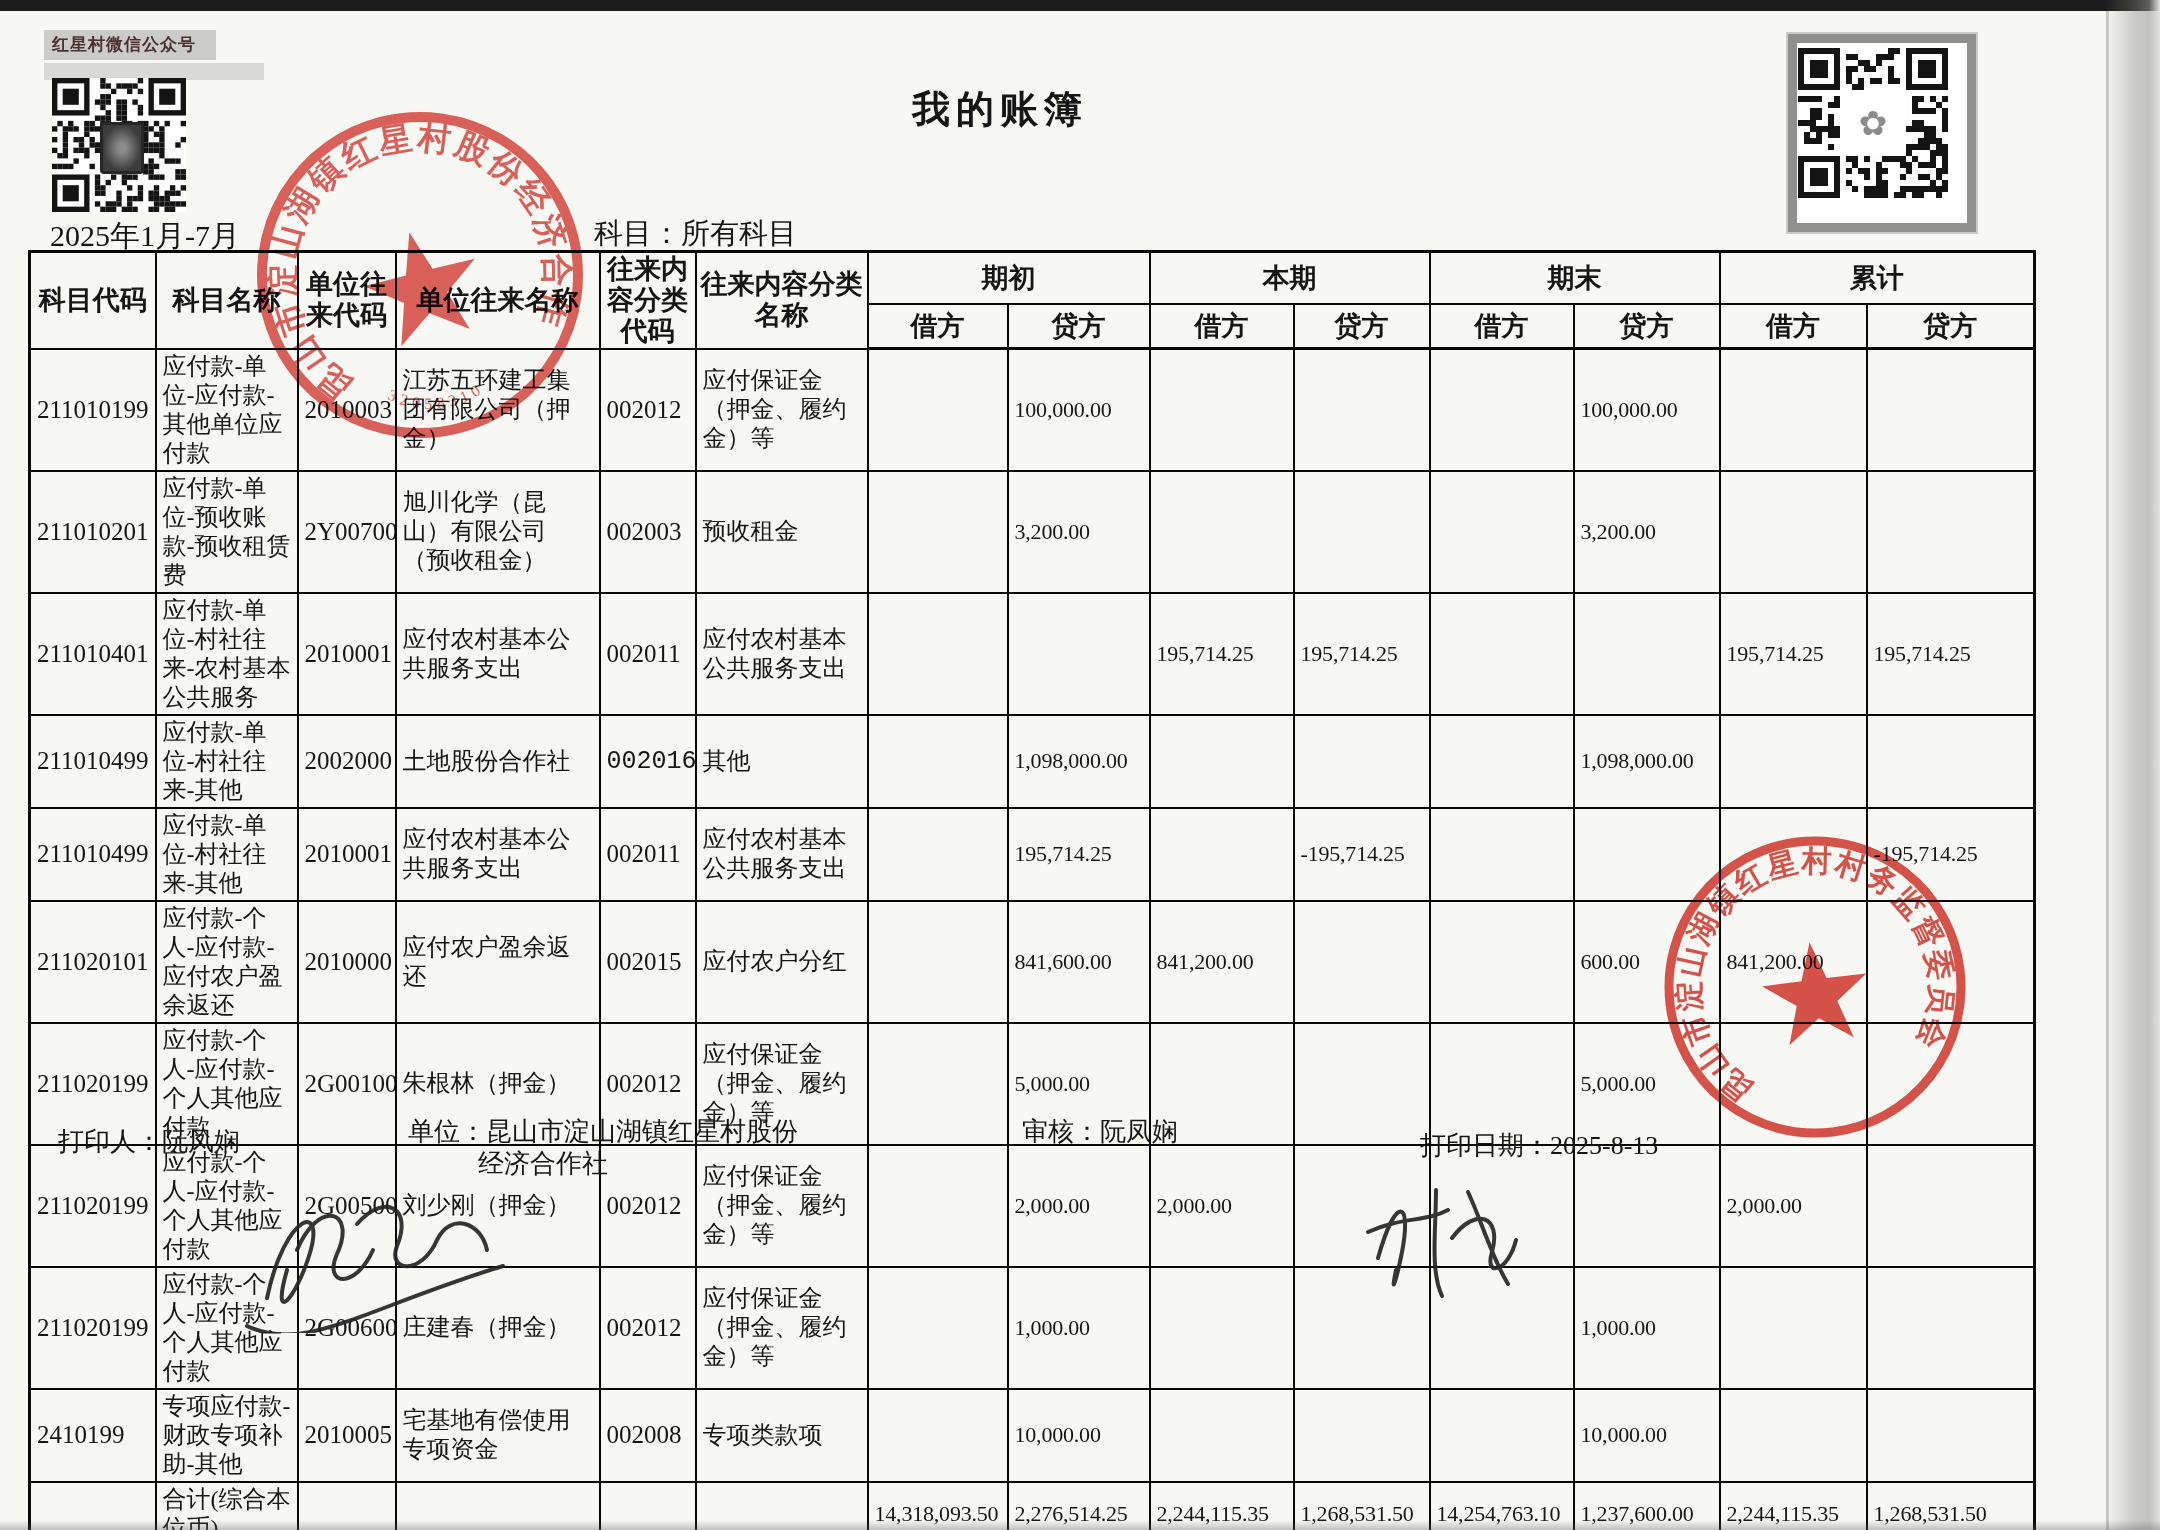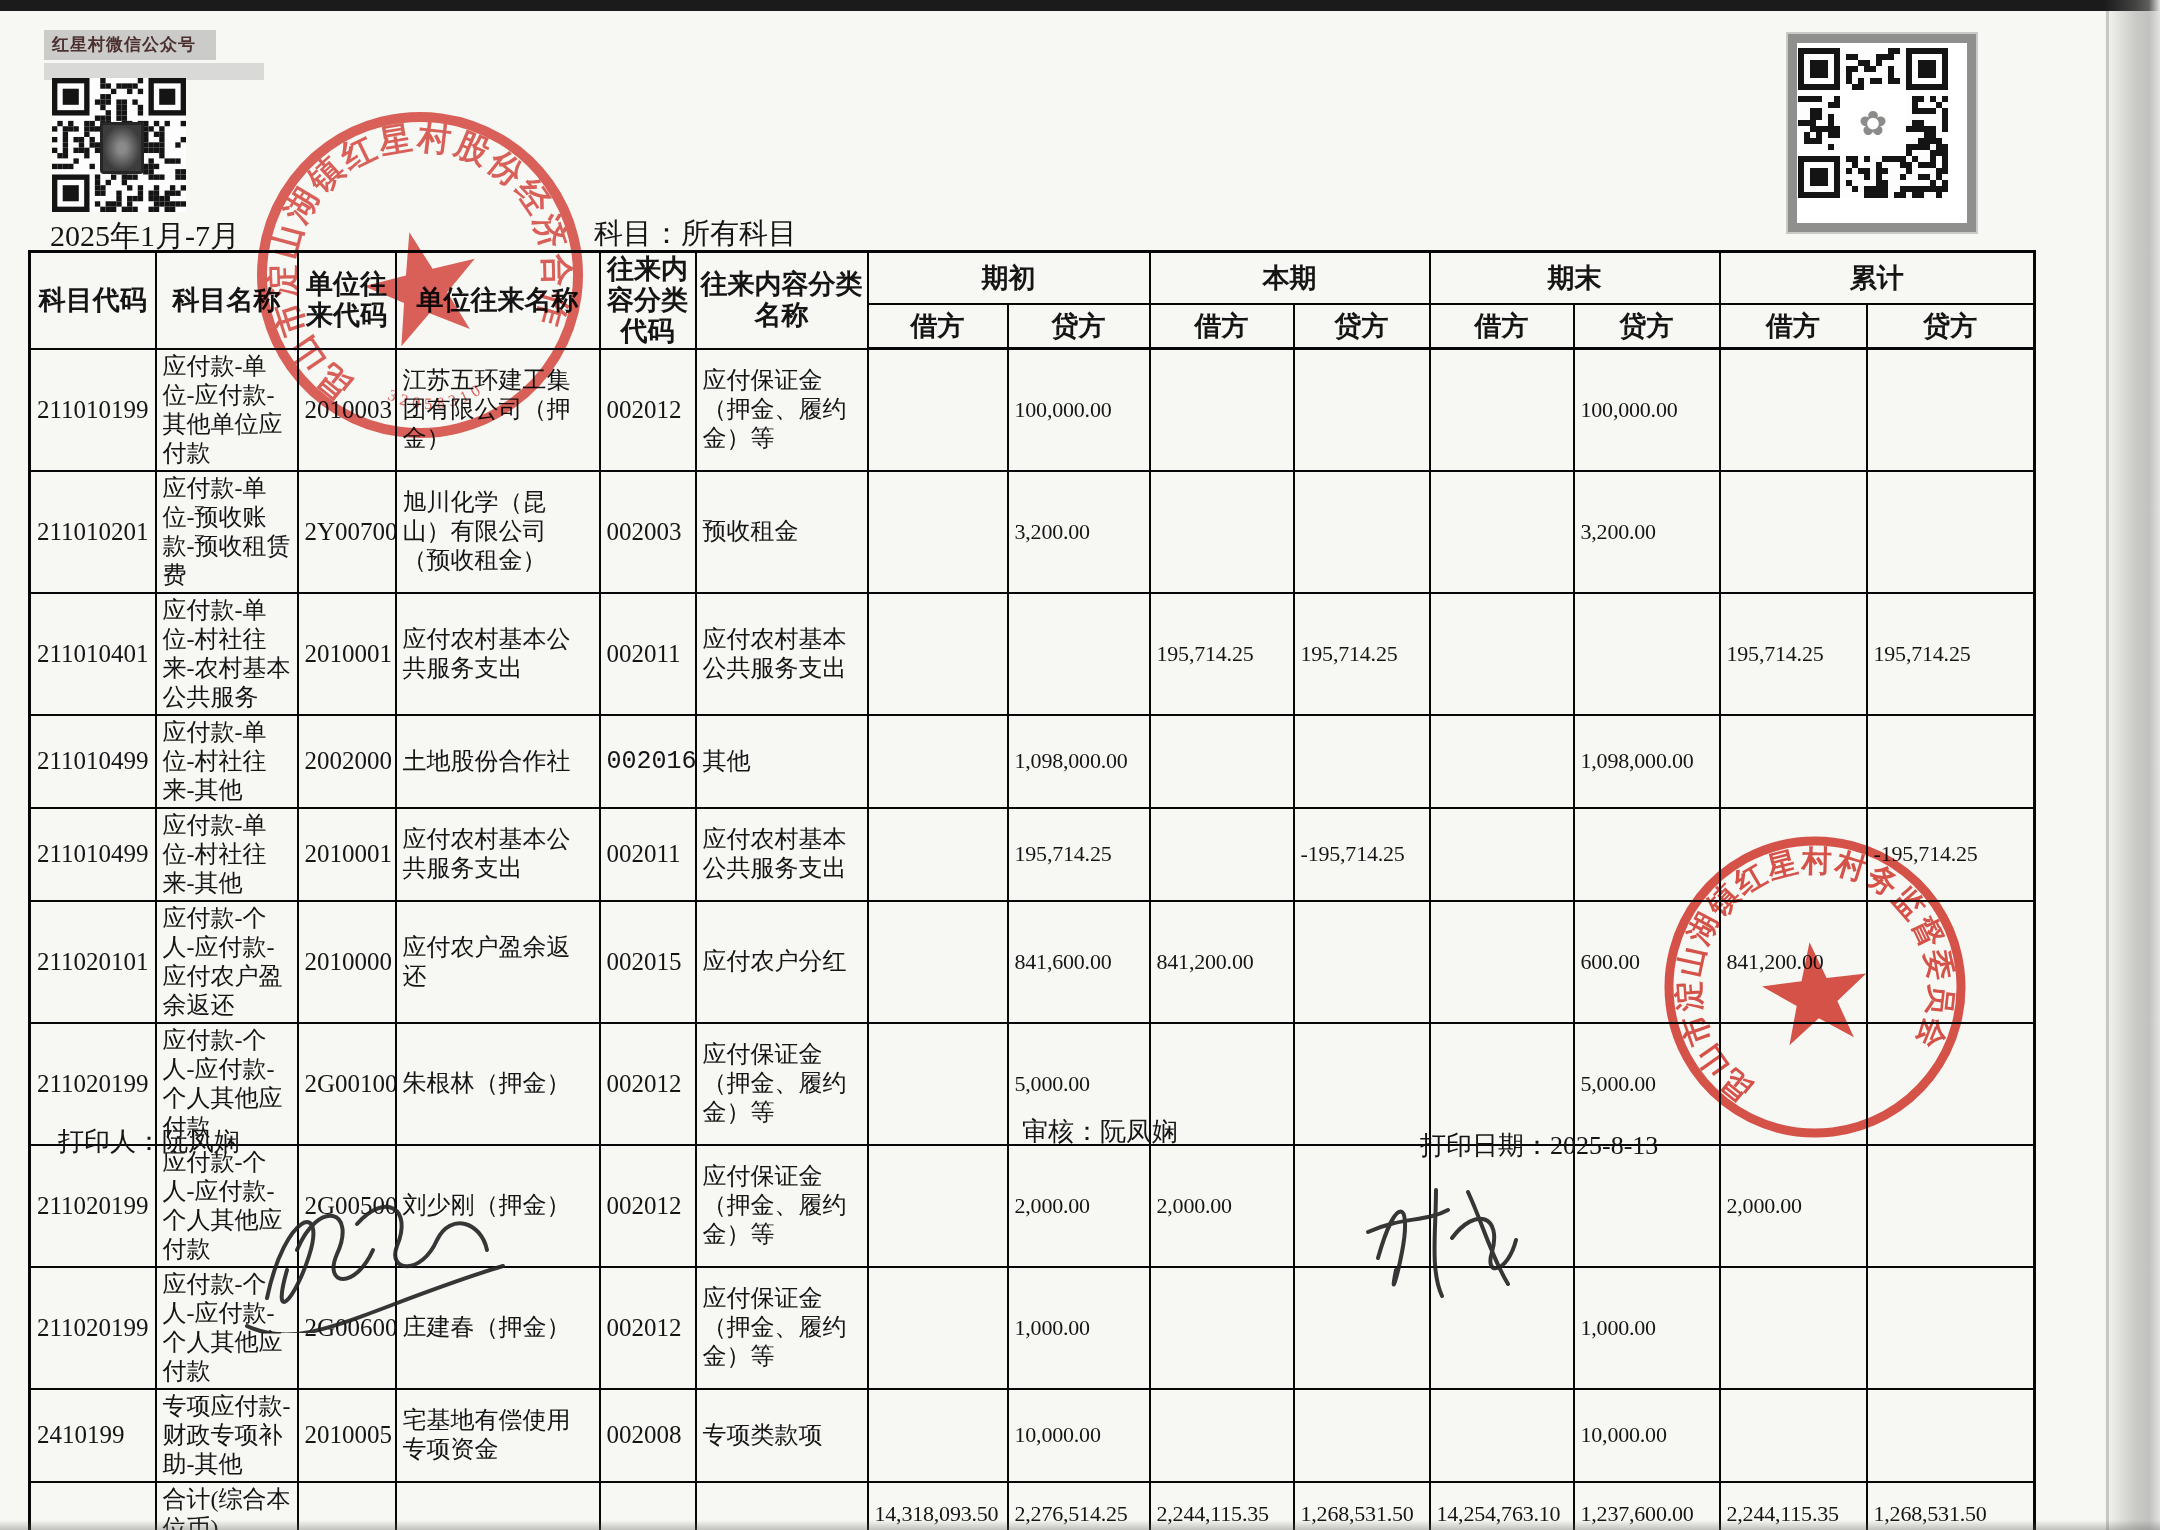--- a/index.html
+++ b/index.html
@@ -459,20 +459,21 @@
         <rect x="12" y="12" width="18" height="18" fill="#141414"></rect>
         <rect x="108" y="0" width="42" height="42" fill="#141414"></rect>
         <rect x="114" y="6" width="30" height="30" fill="#fdfdfd"></rect>
         <rect x="120" y="12" width="18" height="18" fill="#141414"></rect>
         <rect x="0" y="108" width="42" height="42" fill="#141414"></rect>
         <rect x="6" y="114" width="30" height="30" fill="#fdfdfd"></rect>
         <rect x="12" y="120" width="18" height="18" fill="#141414"></rect>
       </svg></div>
   <div class="qr2-hole">✿</div>
 
+  <div class="title">我的账簿</div>
   <div class="period">2025年1月-7月</div>
   <div class="subject">科目：所有科目</div>
 
   <table class="ledger">
     <colgroup>
       <col style="width:126px">
         <col style="width:142px">
         <col style="width:98px">
         <col style="width:204px">
       <col style="width:96px">
@@ -1322,20 +1323,21 @@
   <svg class="stamp stamp2" width="330" height="330" viewBox="0 0 330 330" xmlns="http://www.w3.org/2000/svg">
     <circle cx="165" cy="165" r="146" fill="none" stroke="#d6372e" stroke-width="9"></circle>
     <path id="s2arc" d="M 93.6 256.4 A 116 116 0 1 1 236.4 256.4" fill="none"></path>
     <text fill="#d6372e" font-size="30" font-weight="700" letter-spacing="2" font-family="Liberation Serif, serif">
       <textPath href="#s2arc">昆山市淀山湖镇红星村村务监督委员会</textPath>
     </text>
     <path transform="translate(165,175) scale(0.92)" d="M0,-60 L13.75,-18.93 L57.06,-18.54 L22.25,7.23 L35.27,48.54 L0,23.4 L-35.27,48.54 L-22.25,7.23 L-57.06,-18.54 L-13.75,-18.93 Z" fill="#d6372e"></path>
   </svg>
 
   <div class="ft ft-printer">打印人：阮凤娴</div>
+  <div class="ft ft-unit">单位：昆山市淀山湖镇红星村股份经济合作社</div>
   <div class="ft ft-auditor">审核：阮凤娴</div>
   <div class="ft ft-date">打印日期：2025-8-13</div>
 
   <svg class="sig sig1" width="300" height="175" viewBox="0 0 300 175" xmlns="http://www.w3.org/2000/svg">
     <g fill="none" stroke="#262626" stroke-width="4" stroke-linecap="round" opacity=".92">
       <path d="M32,140 C50,55 92,42 74,98 C60,142 36,168 52,112"></path>
       <path d="M62,92 C84,40 122,52 102,96 C88,128 120,132 138,92"></path>
       <path d="M122,66 C150,34 178,50 162,88 C152,114 186,118 202,82 C216,54 246,64 252,92"></path>
       <path d="M12,168 C70,196 130,150 268,108"></path>
     </g>

